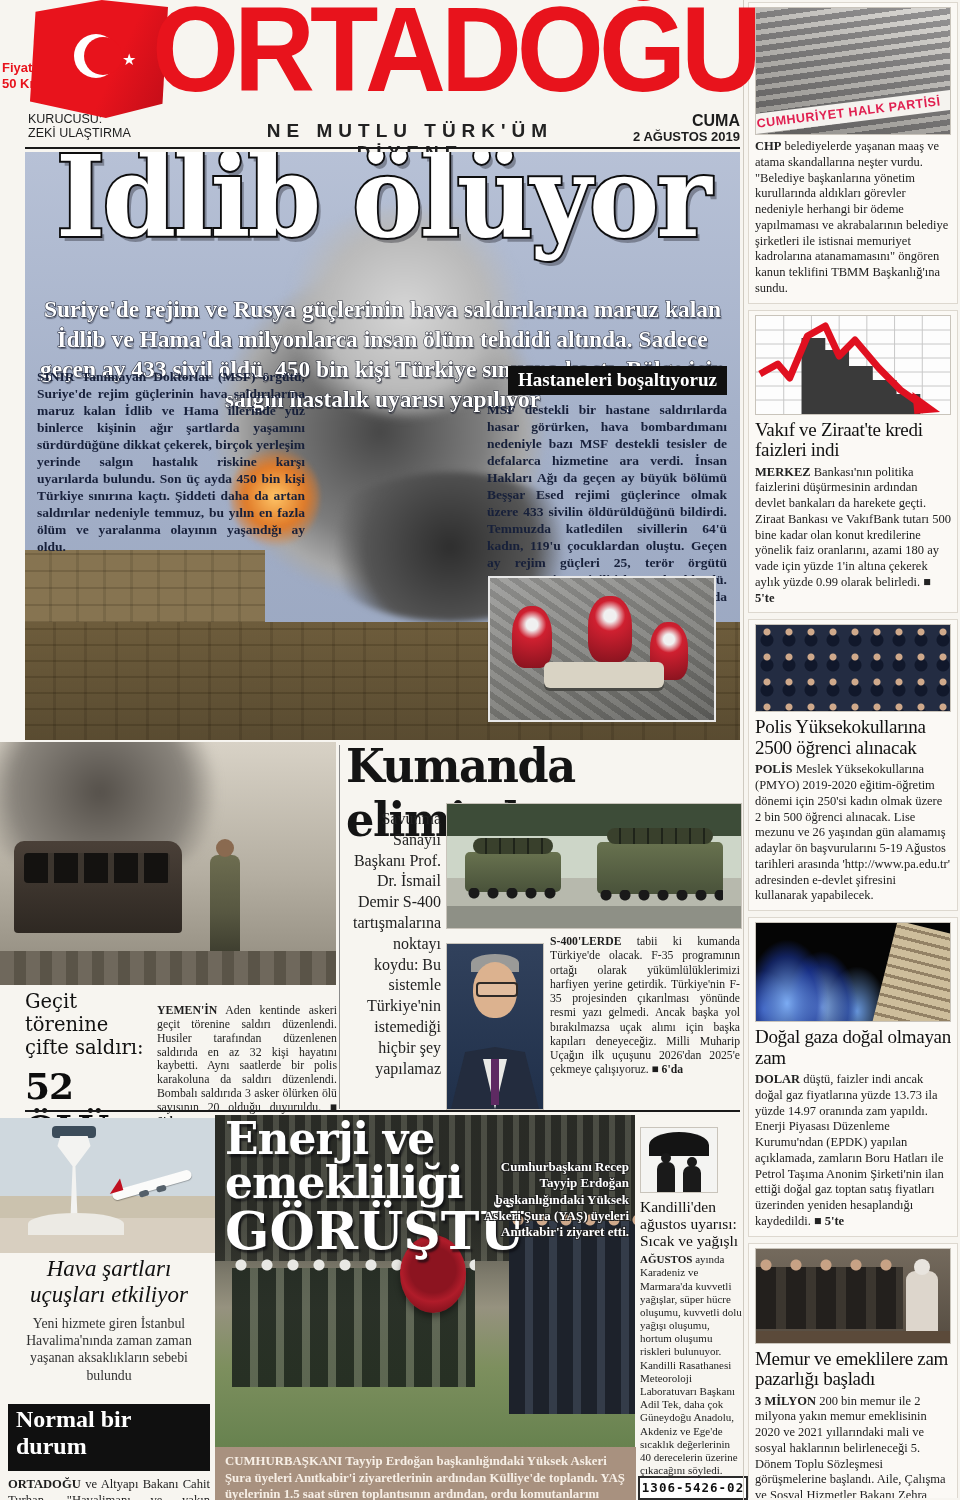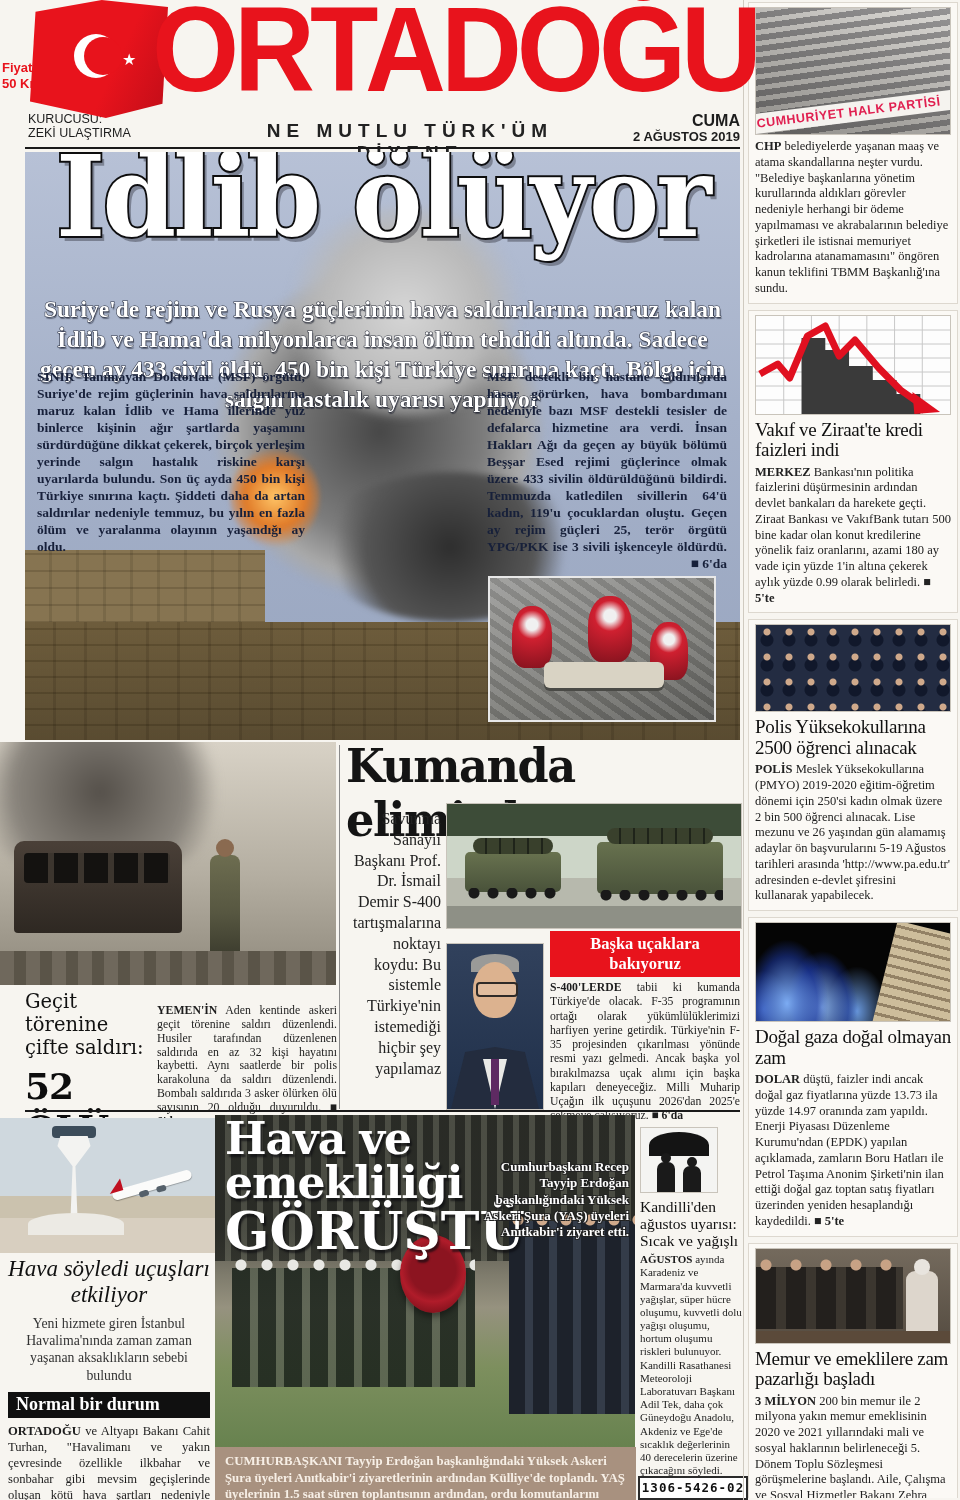--- a/index.html
+++ b/index.html
@@ -158,21 +158,21 @@
        clip-path:polygon(40% 100%,60% 100%,54% 36%,96% 12%,88% 0,12% 0,4% 12%,46% 36%);}
   .dome{position:absolute;left:28px;bottom:18px;width:96px;height:22px;border-radius:50% 50% 0 0;background:#eceae4;}
   .plane{position:absolute;right:22px;top:62px;width:82px;height:10px;border-radius:8px;background:#fbfbfa;
        transform:rotate(-16deg);box-shadow:0 1px 1px rgba(0,0,0,.3);}
   .plane::before{content:"";position:absolute;left:-2px;top:-10px;border-left:14px solid transparent;
        border-bottom:12px solid #c01020;}
   .plane::after{content:"";position:absolute;left:26px;top:8px;width:10px;height:6px;border-radius:3px;background:#55606a;box-shadow:18px 0 0 #55606a;}
   .avi{left:8px;top:1256px;width:202px;}
   .avi-h{font-style:italic;font-size:23px;line-height:1.15;text-align:center;color:#111;font-family:"Liberation Serif",serif;}
   .avi-deck{margin-top:6px;font-size:13.8px;line-height:1.25;text-align:center;color:#333;}
-  .avi-kicker{margin-top:8px;background:#101010;color:#fff;font-weight:bold;font-size:18px;padding:2px 8px 3px;}
+  .avi-kicker{margin-top:20px;background:#101010;color:#fff;font-weight:bold;font-size:24px;padding:2px 8px 11px;}
   .avi p.body{margin:5px 0 0;font-size:12.6px;line-height:1.28;text-align:justify;}
 
   
   .weather{left:640px;top:1115px;width:103px;height:358px;overflow:hidden;margin-top:12px;}
   .umb{position:relative;width:76px;height:64px;background:#f4f4f2;border:1px solid #c9c4bb;overflow:hidden;}
   .umb-can{position:absolute;left:8px;top:4px;width:60px;height:24px;border-radius:60px 60px 0 0/26px 26px 0 0;background:#141414;}
   .umb-p{position:absolute;bottom:0;width:18px;height:30px;border-radius:7px 7px 0 0;background:#1a1a1a;}
   .umb-p::before{content:"";position:absolute;left:4px;top:-9px;width:10px;height:10px;border-radius:50%;background:#1a1a1a;}
   .up1{left:16px;} .up2{left:42px;height:26px;}
   .wx-h{margin-top:5px;font-size:15.5px;line-height:1.1;color:#111;}
@@ -247,20 +247,21 @@
     <div class="abs smoke3"></div>
     <div class="abs flash"></div>
     <div class="abs city-left"></div>
     <div class="abs city-main"></div>
     <div class="abs lead-h">İdlib ölüyor</div>
     <div class="abs lead-deck">Suriye'de rejim ve Rusya güçlerinin hava saldırılarına maruz kalan İdlib ve Hama'da milyonlarca insan ölüm tehdidi altında. Sadece geçen ay 433 sivil öldü, 450 bin kişi Türkiye sınırına kaçtı. Bölge için salgın hastalık uyarısı yapılıyor</div>
     <div class="abs lead-box lb-left">
       <p><span class="lw">SINIR</span> <span>Tanımayan Doktorlar (MSF) örgütü, Suriye'de rejim güçlerinin hava saldırılarına maruz kalan İdlib ve Hama illerinde yüz binlerce kişinin ağır şartlarda yaşamını sürdürdüğüne dikkat çekerek, birçok yerleşim yerinde salgın hastalık riskine karşı uyarılarda bulundu. Son üç ayda 450 bin kişi Türkiye sınırına kaçtı. Şiddeti daha da artan saldırılar nedeniyle temmuz, bu yılın en fazla ölüm ve yaralanma olayının yaşandığı ay oldu.</span></p>
     </div>
     <div class="abs lead-box lb-right">
+      <span class="kicker">Hastaneleri boşaltıyoruz</span>
       <p><span class="lw">MSF</span> <span>destekli bir hastane saldırılarda hasar görürken, hava bombardımanı nedeniyle bazı MSF destekli tesisler de defalarca hizmetine ara verdi. İnsan Hakları Ağı da geçen ay büyük bölümü Beşşar Esed rejimi güçlerince olmak üzere 433 sivilin öldürüldüğünü bildirdi. Temmuzda katledilen sivillerin 64'ü kadın, 119'u çocuklardan oluştu. Geçen ay rejim güçleri 25, terör örgütü YPG/PKK ise 3 sivili işkenceyle öldürdü.</span> <span class="ref">■ 6'da</span></p>
     </div>
     <div class="abs inset-rescue">
       <div class="rubble"></div>
       <div class="medic m1"></div>
       <div class="medic m2"></div>
       <div class="medic m3"></div>
       <div class="stretcher"></div>
     </div>
   </div>
@@ -295,49 +296,48 @@
     </div>
     <div class="demir">
       <div class="dm-hair"></div>
       <div class="dm-face"></div>
       <div class="dm-glass"></div>
       <div class="dm-suit"></div>
       <div class="dm-shirt"></div>
       <div class="dm-tie"></div>
     </div>
     <div class="s400-side">
-      <div class="kicker-red">Başka uçaklara bakıyoruz</div>
       <p><span class="lw">S-400'LERDE</span> <span>tabii ki kumanda Türkiye'de olacak. F-35 programının ortağı olarak yükümlülüklerimizi harfiyen yerine getirdik. Türkiye'nin F-35 projesinden çıkarılması yönünde resmi yazı gelmedi. Ancak başka yol bırakılmazsa uçak alımı için başka kapıları deneyeceğiz. Milli Muharip Uçağın ilk uçuşunu 2026'dan 2025'e çekmeye çalışıyoruz.</span> <span class="ref">■ 6'da</span></p>
     </div>
   </div>
 
   <div class="abs yas">
     <div class="yas-crowd"></div>
     <div class="yas-guard"></div>
     <div class="yas-officials"></div>
     <div class="wreath"></div>
     <div class="yas-h">
-      <div class="l1">Hava ve emekliliği</div>
+      <div class="l1">Enerji ve emekliliği</div>
       <div class="l2">GÖRÜŞTÜ</div>
     </div>
     <div class="yas-inset">Cumhurbaşkanı Recep Tayyip Erdoğan başkanlığındaki Yüksek Askeri Şura (YAŞ) üyeleri Anıtkabir'i ziyaret etti.</div>
   </div>
   <div class="abs caption">
     <span class="lw">CUMHURBAŞKANI</span>
     <span>Tayyip Erdoğan başkanlığındaki Yüksek Askeri Şura üyeleri Anıtkabir'i ziyaretlerinin ardından Külliye'de toplandı. YAŞ üyelerinin 1.5 saat süren toplantısının ardından, ordu komutanlarını yenileyen, albay,</span>
   </div>
 
   <div class="abs airport">
     <div class="twr-cab"></div>
     <div class="twr"></div>
     <div class="dome"></div>
     <div class="plane"></div>
   </div>
   <div class="abs avi">
-    <div class="avi-h">Hava söyledi uçuşları etkiliyor</div>
+    <div class="avi-h">Hava şartları uçuşları etkiliyor</div>
     <div class="avi-deck">Yeni hizmete giren İstanbul Havalima'nında zaman zaman yaşanan aksaklıkların sebebi bulundu</div>
     <div class="avi-kicker">Normal bir durum</div>
     <p class="body"><span class="lw">ORTADOĞU</span> <span>ve Altyapı Bakanı Cahit Turhan, "Havalimanı ve yakın çevresinde özellikle ilkbahar ve sonbahar gibi mevsim geçişlerinde oluşan kötü hava şartları nedeniyle trafik akışında uzun süreli beklemeler, pas geçme ve devamında yaşanan 'divert'ler gibi olumsuzluklar</span></p>
   </div>
 
   <div class="abs weather">
     <div class="umb">
       <div class="umb-can"></div>
       <div class="umb-p up1"></div>
       <div class="umb-p up2"></div>

